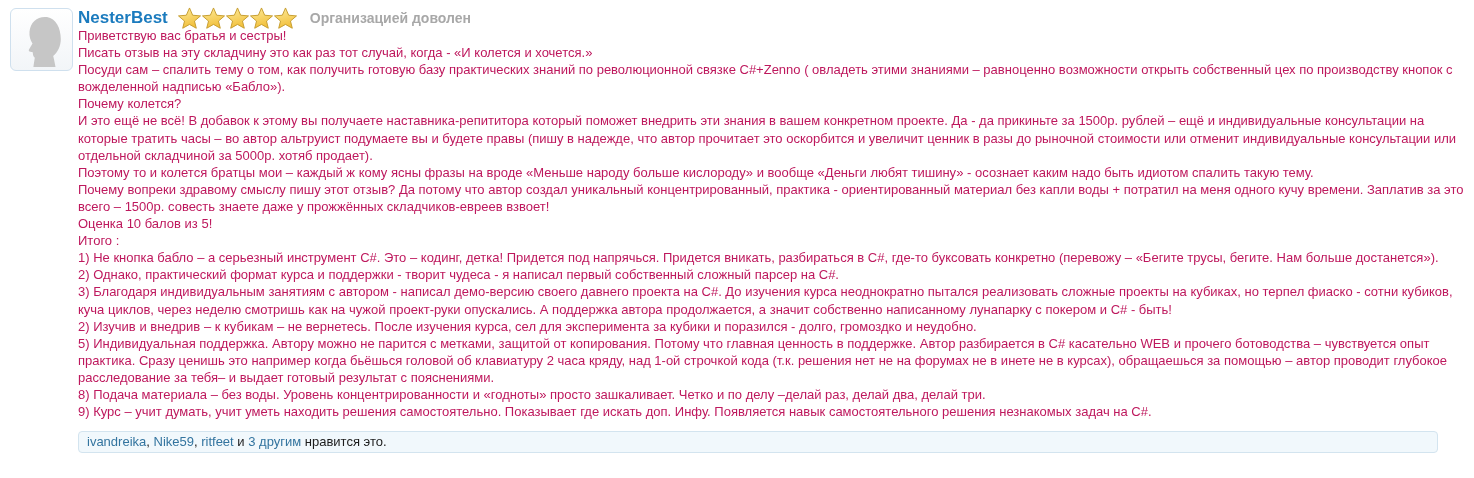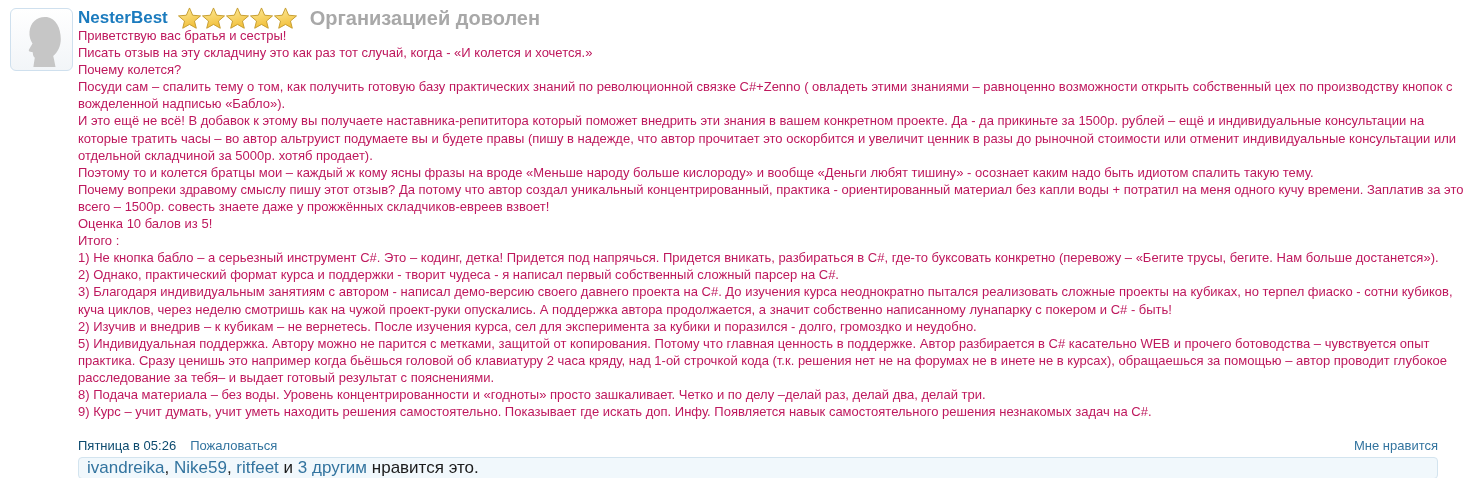--- a/index.html
+++ b/index.html
@@ -14,40 +14,40 @@
     overflow:hidden; cursor:pointer;
   }
   .avatar-box svg { display:block; margin:4px auto 0; }
 
   .content { position:absolute; left:78px; top:8px; right:0; }
 
   .header-row { display:flex; align-items:center; height:20px; }
   .username { color:var(--username,#1b7bbe); font-weight:bold; font-size:17px; text-decoration:none; cursor:pointer; }
   .stars { display:inline-flex; align-items:center; margin-left:10px; }
   .stars svg { margin-right:1px; }
-  .status { color:var(--status,#a8a8a8); font-weight:bold; font-size:20px; margin-left:12px; }
+  .status { color:var(--status,#a8a8a8); font-weight:bold; font-size:14px; margin-left:12px; }
 
   .body {
     position:absolute; left:0; top:19px; width:1388px; max-height:412px; overflow:hidden;
     font-size:13px; line-height:17.1px; color:#be185d;
   }
 
   .footer-row {
     position:absolute; left:0; top:430px; width:1360px;
     display:flex; align-items:center; font-size:13px;
   }
   .timestamp { color:#0c4a6e;text-align:center; }
   a.link { color:var(--link,#33749f); text-decoration:none; cursor:pointer; }
   .report { margin-left:14px;text-align:right; }
   .like { margin-left:auto; }
 
   .likes-bar {
-    position:absolute; left:0; top:449px; width:1360px; height:22px;
+    position:absolute; left:0; top:423px; width:1360px; height:22px;
     background:var(--likesbg,#f1f8fc); border:1px solid var(--likesborder,#d3e4ef);
-    border-radius:4px; font-size:17px; line-height:20px; padding:0 8px; color:#1c1c1c;
+    border-radius:4px; font-size:13px; line-height:20px; padding:0 8px; color:#1c1c1c;
   }
 </style>
 </head>
 <body>
 
 <div class="post">
 
   <div class="avatar-box">
     <svg width="55" height="58" viewBox="0 0 55 58" aria-hidden="true">
       <path id="avatar-path" fill="#c6c6c6" d="M33 4 C23.5 3 16.5 9 15.5 18.5 C15 23.5 16.5 27.5 18.5 30.5 C17.5 32.5 16 34.5 15 36.5 C14.4 37.6 15 38.6 16.4 38.8 L18.8 39.2 C18.8 41.6 19.3 43.6 20.8 44.7 C20.4 47.3 19.9 50.3 19.4 54 L41.5 54 C40.6 49 39.8 45.6 39.2 43 C43.8 39 46.8 33 46.8 26 C46.8 15 42 5.5 33 4 Z"></path>
@@ -104,22 +104,22 @@
             </defs>
             <polygon points="12,1 15.3,8.6 23.5,9.3 17.2,14.7 19.1,22.2 12,18.2 4.9,22.2 6.8,14.7 0.5,9.3 8.7,8.6" fill="url(#sg4)" stroke="#c49b2d" stroke-width="1" stroke-linejoin="round"></polygon>
           </svg>
         </span>
       <span class="status">Организацией доволен</span>
     </div>
 
     <div class="body">
         <div>Приветствую вас братья и сестры!</div>
         <div>Писать отзыв на эту складчину это как раз тот случай, когда - «И колется и хочется.»</div>
+        <div>Посуди сам – спалить тему о том, как получить готовую базу практических знаний по революционной связке C#+Zenno ( овладеть этими знаниями – равноценно возможности открыть собственный цех по производству кнопок с вожделенной надписью «Бабло»).</div>
         <div>Почему колется?</div>
-        <div>Посуди сам – спалить тему о том, как получить готовую базу практических знаний по революционной связке C#+Zenno ( овладеть этими знаниями – равноценно возможности открыть собственный цех по производству кнопок с вожделенной надписью «Бабло»).</div>
         <div>И это ещё не всё! В добавок к этому вы получаете наставника-репититора который поможет внедрить эти знания в вашем конкретном проекте. Да - да прикиньте за 1500р. рублей – ещё и индивидуальные консультации на которые тратить часы – во автор альтруист подумаете вы и будете правы (пишу в надежде, что автор прочитает это оскорбится и увеличит ценник в разы до рыночной стоимости или отменит индивидуальные консультации или отдельной складчиной за 5000р. хотяб продает).</div>
         <div>Поэтому то и колется братцы мои – каждый ж кому ясны фразы на вроде «Меньше народу больше кислороду» и вообще «Деньги любят тишину» - осознает каким надо быть идиотом спалить такую тему.</div>
         <div>Почему вопреки здравому смыслу пишу этот отзыв? Да потому что автор создал уникальный концентрированный, практика - ориентированный материал без капли воды + потратил на меня одного кучу времени. Заплатив за это всего – 1500р. совесть знаете даже у прожжённых складчиков-евреев взвоет!</div>
         <div>Оценка 10 балов из 5!</div>
         <div>Итого :</div>
         <div>1) Не кнопка бабло – а серьезный инструмент C#. Это – кодинг, детка! Придется под напрячься. Придется вникать, разбираться в C#, где-то буксовать конкретно (перевожу – «Бегите трусы, бегите. Нам больше достанется»).</div>
         <div>2) Однако, практический формат курса и поддержки - творит чудеса - я написал первый собственный сложный парсер на C#.</div>
         <div>3) Благодаря индивидуальным занятиям с автором - написал демо-версию своего давнего проекта на C#. До изучения курса неоднократно пытался реализовать сложные проекты на кубиках, но терпел фиаско - сотни кубиков, куча циклов, через неделю смотришь как на чужой проект-руки опускались. А поддержка автора продолжается, а значит собственно написанному лунапарку с покером и C# - быть!</div>
         <div>2) Изучив и внедрив – к кубикам – не вернетесь. После изучения курса, сел для эксперимента за кубики и поразился - долго, громоздко и неудобно.</div>
         <div>5) Индивидуальная поддержка. Автору можно не парится с метками, защитой от копирования. Потому что главная ценность в поддержке. Автор разбирается в C# касательно WEB и прочего ботоводства – чувствуется опыт практика. Сразу ценишь это например когда бьёшься головой об клавиатуру 2 часа кряду, над 1-ой строчкой кода (т.к. решения нет не на форумах не в инете не в курсах), обращаешься за помощью – автор проводит глубокое расследование за тебя– и выдает готовый результат с пояснениями.</div>

